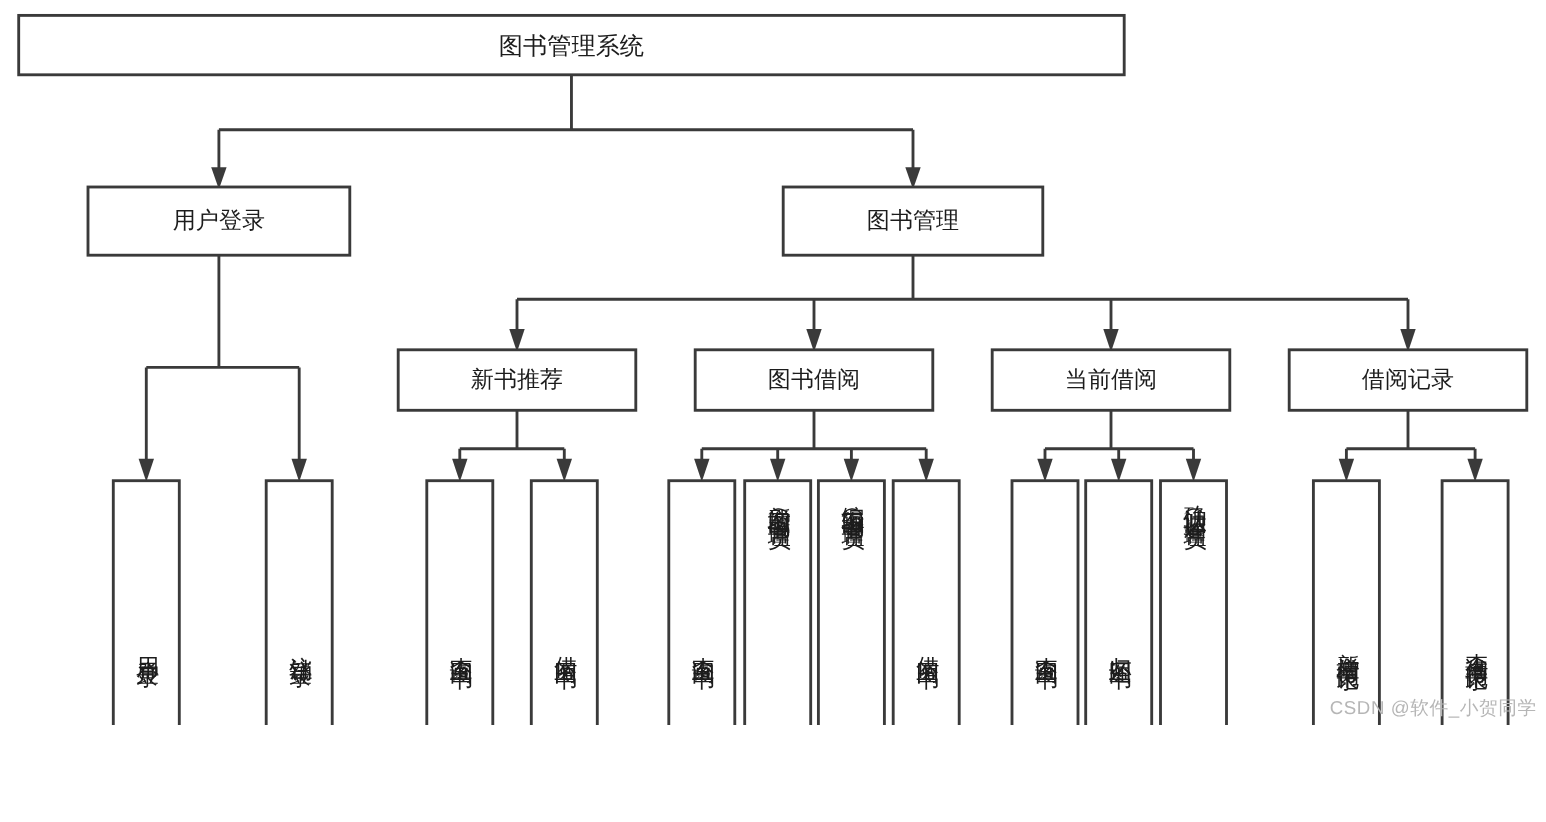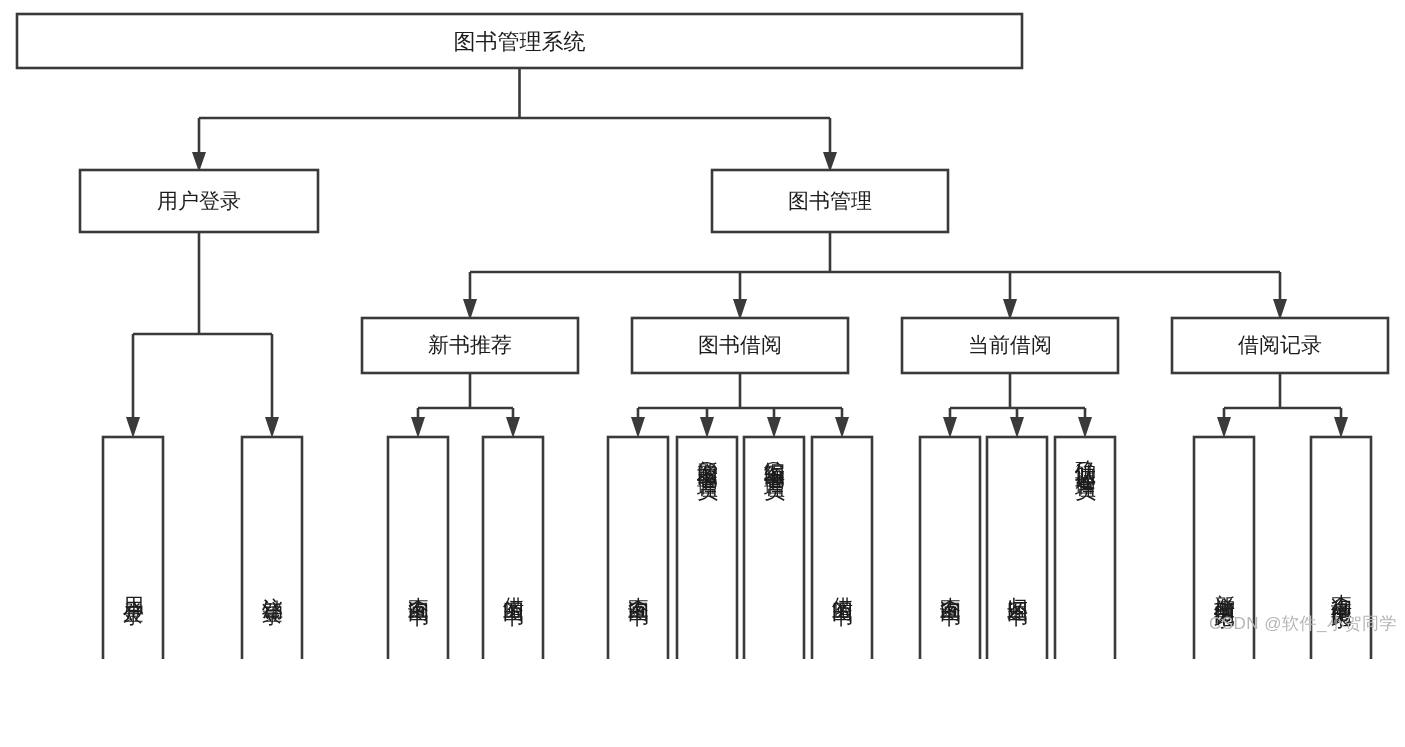--- a/index.html
+++ b/index.html
@@ -67,21 +67,21 @@
     font-family: "Liberation Sans", "DejaVu Sans", sans-serif;
     font-size: 21px;
     line-height: 1.28;
     letter-spacing: 3px;
     color: #1c1c1c;
     white-space: nowrap;
   }
   .watermark {
     position: absolute;
     right: 8px;
-    bottom: 24px;
+    bottom: 4px;
     font-family: "Liberation Sans", "DejaVu Sans", sans-serif;
     font-size: 17px;
     color: #b6b6b6;
     letter-spacing: 0.5px;
     white-space: nowrap;
     margin-top: 36px;
   }
 </style>
 </head>
 <body>

